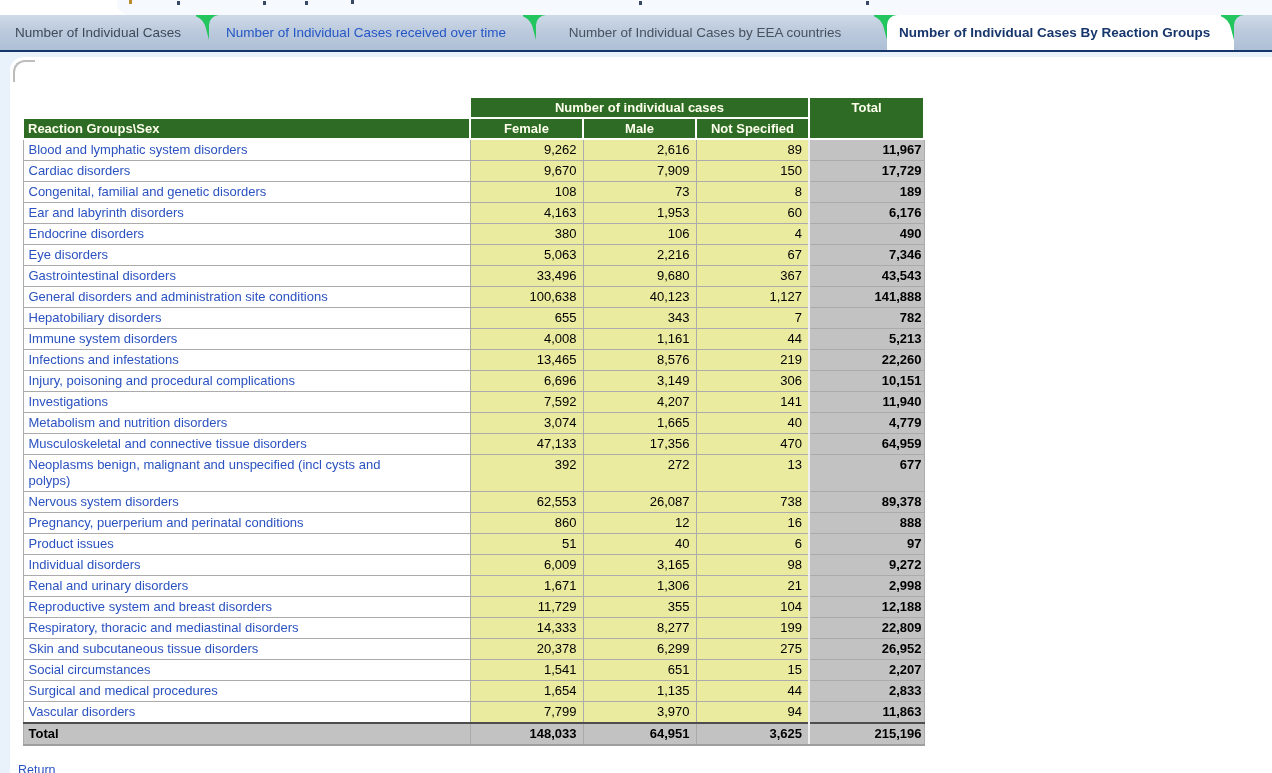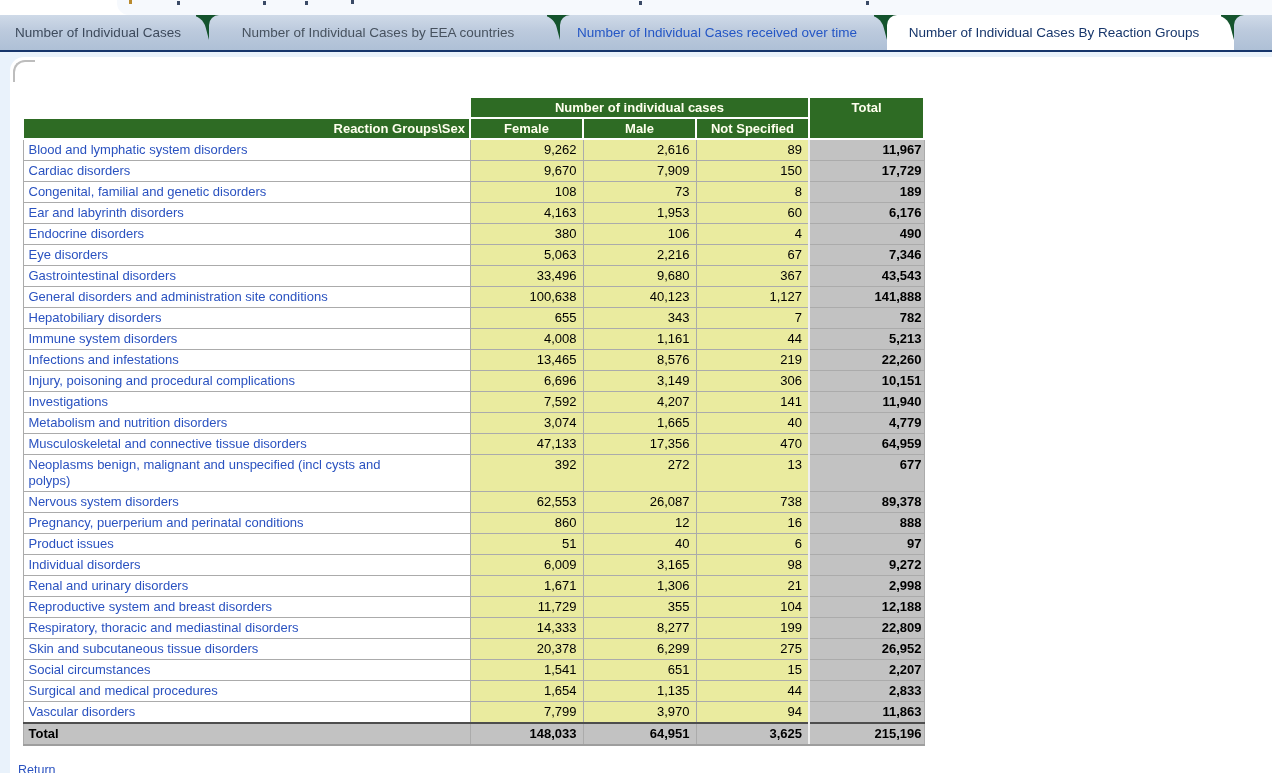--- a/index.html
+++ b/index.html
@@ -6,53 +6,53 @@
     --header-green:#2E6B24;
     --cell-khaki:#EAEB9F;
     --total-gray:#C2C2C2;
     --link-blue:#2A52C0;
     --navy-line:#16356B;
     --grid-gray:#ABABAB;
   }
   *{box-sizing:border-box;}
   html,body{margin:0;padding:0;}
   body{font-family:"Liberation Sans","DejaVu Sans",sans-serif;background:#fff;}
-  .app{position:relative;width:1272px;height:773px;background:#14532d;overflow:hidden;}
+  .app{position:relative;width:1272px;height:773px;background:#22c55e;overflow:hidden;}
 
   
   .topstrip{position:absolute;top:0;left:0;width:100%;height:15px;background:#fff;}
   .topstrip .faint-panel{position:absolute;top:0;left:117px;right:0;height:15px;background:#F6F9FD;border-bottom-left-radius:12px;}
   .topstrip .marks{position:absolute;top:0;left:129px;width:3px;height:4px;background:#B98A2E;
     box-shadow:48px 1px #3A4A66,134px 1px #3A4A66,176px 1px #3A4A66,222px 0 #3A4A66,510px 1px #3A4A66,737px 1px #3A4A66;}
 
   
   .tabbar{position:absolute;top:15px;left:0;height:35px;display:flex;align-items:flex-end;}
   .tab{position:relative;height:35px;line-height:35px;text-align:center;font-size:13.5px;
     background:linear-gradient(180deg,#CFDAE8 0%,#BCCADD 45%,#AEC0D6 100%);
     border-top-left-radius:10px;margin-right:13px;flex:none;cursor:pointer;white-space:nowrap;}
   .tab::after{content:"";position:absolute;top:0;bottom:0;right:-11px;width:26px;background:inherit;
     transform:skewX(15deg);border-top-right-radius:12px;}
   .tab.first{border-top-left-radius:0;}
-  .tab.active{background:#FFFFFF;font-weight:normal;}
+  .tab.active{background:#FFFFFF;font-weight:bold;}
   .tab .tab-text{position:relative;z-index:1;padding:0 12px;}
   .navline{position:absolute;top:50px;left:0;width:100%;height:2px;background:var(--navy-line);}
 
   
   .content{position:absolute;top:52px;left:0;right:0;bottom:0;background:#E9F2FB;}
   .panel{position:absolute;top:5px;left:10px;right:0;bottom:0;background:#fff;border-top-left-radius:14px;}
   .corner-arc{position:absolute;top:3px;left:3px;width:22px;height:22px;
     border-top:2px solid #BDBDBD;border-left:2px solid #BDBDBD;border-top-left-radius:12px;}
 
   
   table.pivot{margin:39px 0 0 12px;border-collapse:collapse;table-layout:fixed;width:901px;font-size:13px;color:#000;}
   table.pivot th,table.pivot td{vertical-align:top;}
   thead th{background:var(--header-green);color:#FFFFEE;font-weight:bold;border:2px solid #fff;
     height:17px;line-height:15px;padding:2px 4px;}
   thead th.group-header,thead th.sex-header,thead th.total-header{text-align:center;}
-  thead th.corner-header{text-align:right;}
+  thead th.corner-header{text-align:left;}
   thead td.blank{background:#fff;border:none;}
   td.label-cell{background:#fff;color:var(--link-blue);text-align:left;
     padding:2px 88px 2px 5px;border:1px solid var(--grid-gray);line-height:16px;cursor:pointer;margin-top:40px;}
   td.num-cell{background:var(--cell-khaki);text-align:right;padding:2px 6px;
     border:1px solid var(--grid-gray);line-height:16px;}
   td.total-cell{background:var(--total-gray);text-align:right;font-weight:bold;
     padding:2px 2px;border:1px solid var(--grid-gray);border-left:2px solid #EFEFEF;line-height:16px;}
   tr.total-row td{background:var(--total-gray);font-weight:bold;border-top:2px solid #4D4D4D;
     border-bottom:2px solid #9E9E9E;}
   tr.total-row td.label-cell{color:#000;cursor:default;}
@@ -65,22 +65,22 @@
 
 <div class="app">
 
   <div class="topstrip">
     <div class="faint-panel"></div>
     <div class="marks"></div>
   </div>
 
   <div class="tabbar">
       <div class="tab first" style="width: 196px;"><span class="tab-text" style="color: rgb(61, 74, 92);">Number of Individual Cases</span></div>
+      <div class="tab" style="width: 314px;"><span class="tab-text" style="color: rgb(36, 86, 197);">Number of Individual Cases received over time</span></div>
       <div class="tab" style="width: 338px;"><span class="tab-text" style="color: rgb(71, 82, 95);">Number of Individual Cases by EEA countries</span></div>
-      <div class="tab" style="width: 314px;"><span class="tab-text" style="color: rgb(36, 86, 197);">Number of Individual Cases received over time</span></div>
       <div class="tab active" style="width: 334px;"><span class="tab-text" style="color: rgb(23, 54, 107);">Number of Individual Cases By Reaction Groups</span></div>
       <div class="tab" style="width: 140px;"><span class="tab-text" style="color: rgb(36, 86, 197);">Number of</span></div>
     </div>
   <div class="navline"></div>
 
   <div class="content">
     <div class="panel">
       <div class="corner-arc"></div>
 
       <table class="pivot">

